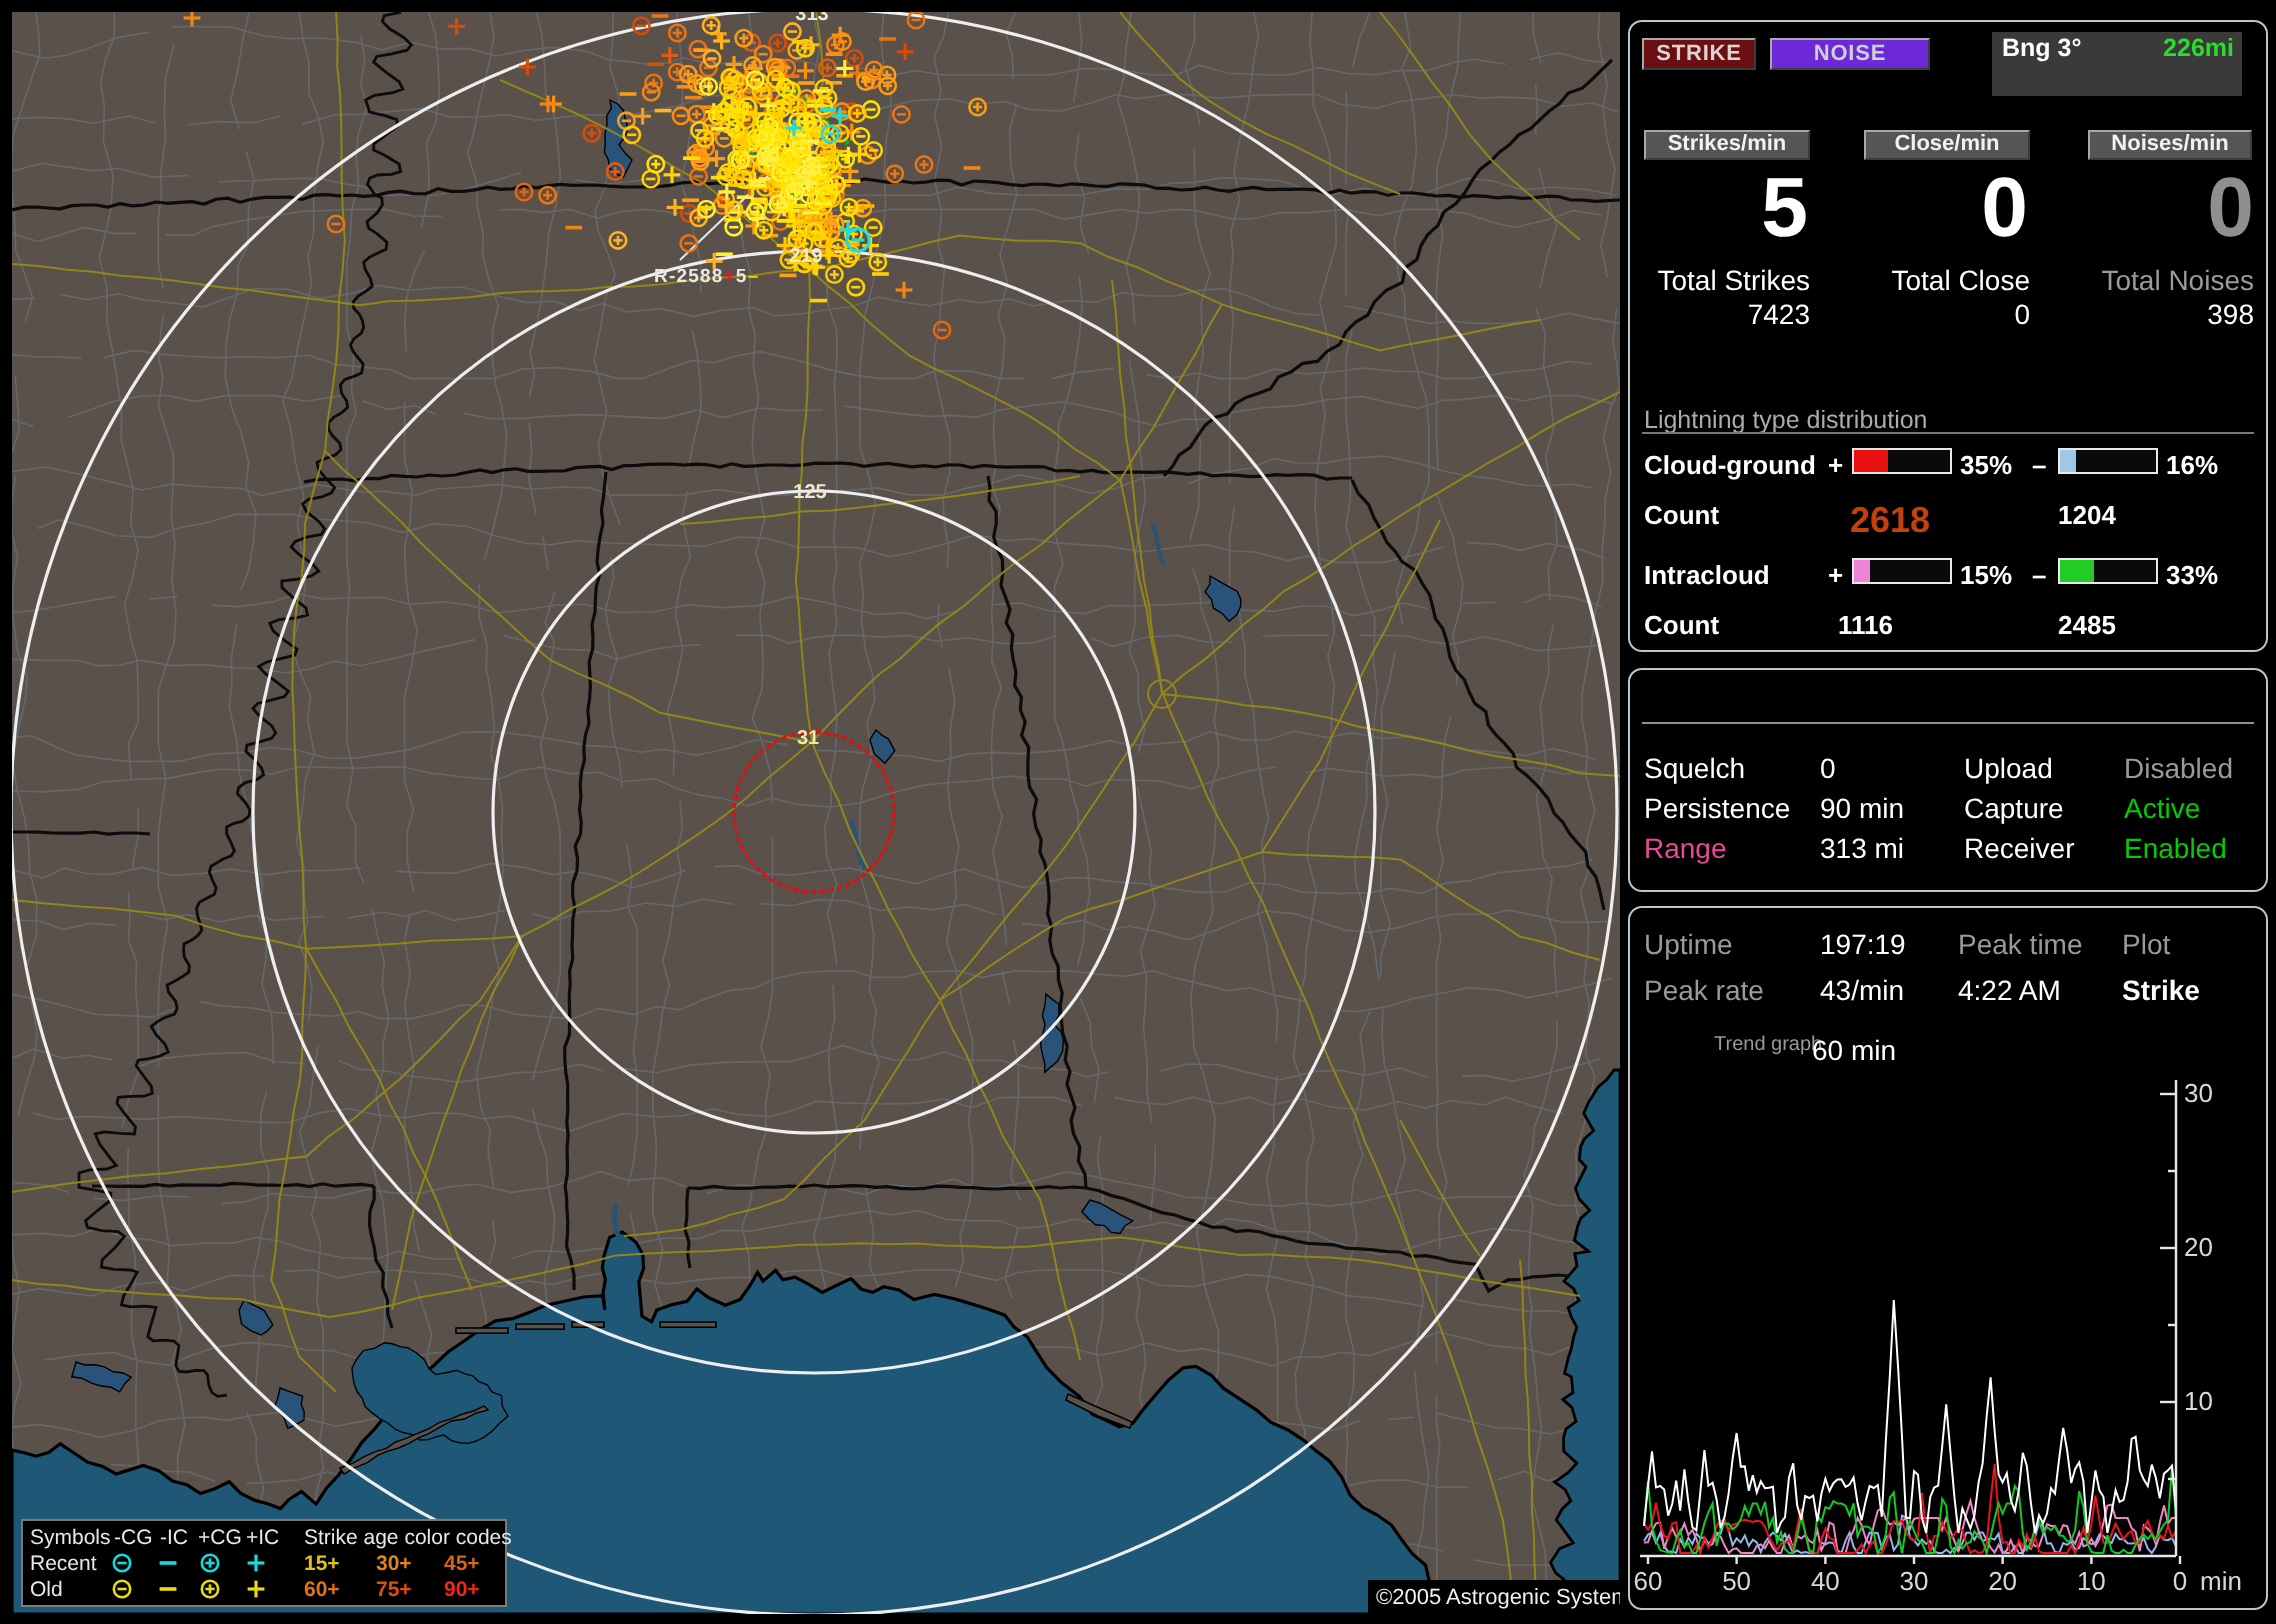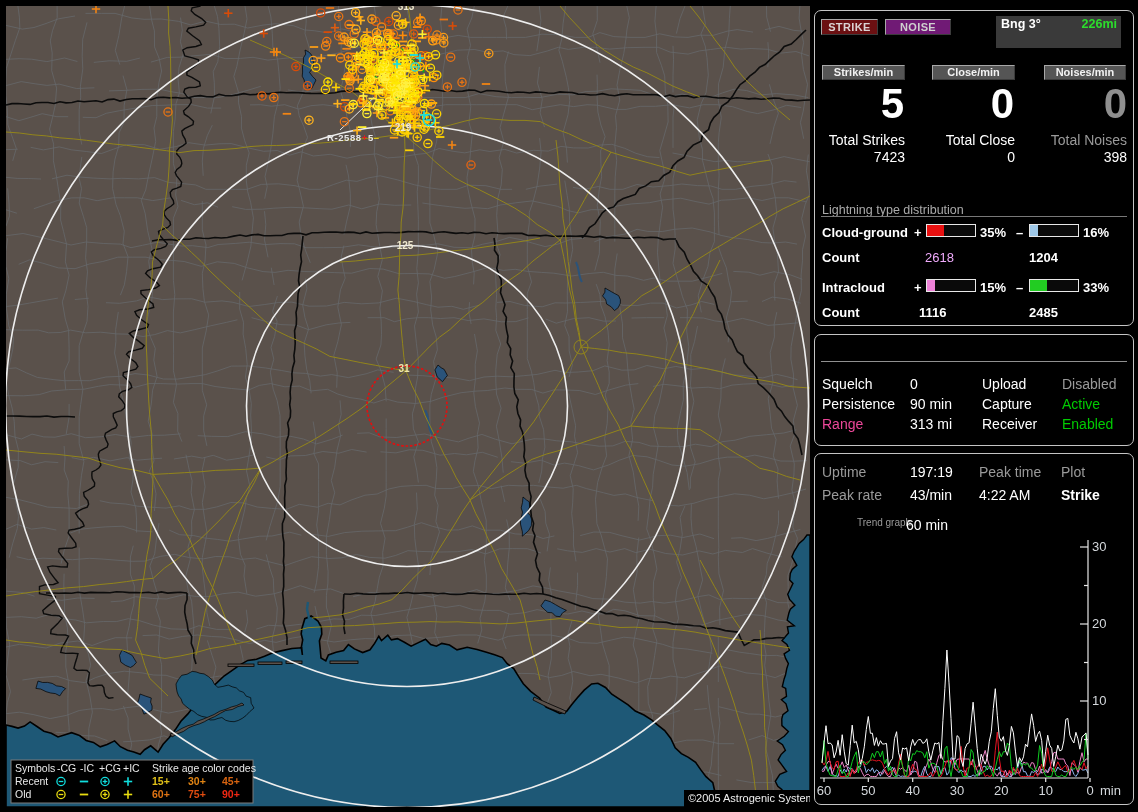--- a/index.html
+++ b/index.html
@@ -2051,21 +2051,21 @@
           <line x1="128.0" y1="790.3" x2="128.0" y2="798.7"></line>
         </g>
       </g>
       <rect x="684" y="790" width="126" height="17" fill="#000"></rect>
       <text x="688" y="802" font-family="Liberation Sans, sans-serif" font-size="11" fill="#f0f0f0">©2005 Astrogenic Systems</text>
     </g>
   </svg>
 
 <div class="panel" style="top:10px;height:316px;">
   <div class="btn3d" style="left:6px;top:8px;width:57px;height:16px;background:#6b1012;color:#dcd4d4;font-size:11px;letter-spacing:0.4px;line-height:14px;">STRIKE</div>
-  <div class="btn3d" style="left:70px;top:8px;width:66px;height:16px;background:#701a75;color:#cfcfcf;font-size:11px;letter-spacing:0.4px;line-height:14px;">NOISE</div>
+  <div class="btn3d" style="left:70px;top:8px;width:80px;height:16px;background:#6d28d9;color:#cfcfcf;font-size:11px;letter-spacing:0.4px;line-height:14px;">NOISE</div>
   <div class="abs" style="left:181px;top:5px;width:125px;height:32px;background:#3a3a3a;font-size:12.5px;font-weight:bold;line-height:17px;">
     <span style="color:#fff;margin-left:5px;">Bng 3°</span><span style="color:#2cdc2c;float:right;margin-right:4px;">226mi</span>
   </div>
   <div class="btn3d" style="left:7px;top:54px;width:83px;height:15px;background:#555;color:#f2f2f2;font-size:11px;line-height:13px;">Strikes/min</div>
   <div class="btn3d" style="left:117px;top:54px;width:83px;height:15px;background:#555;color:#f2f2f2;font-size:11px;line-height:13px;">Close/min</div>
   <div class="btn3d" style="left:229px;top:54px;width:82px;height:15px;background:#555;color:#f2f2f2;font-size:11px;line-height:13px;">Noises/min</div>
   <div class="abs" style="left:0px;top:69px;width:89px;text-align:right;font-size:42px;font-weight:bold;color:#fff;">5</div>
   <div class="abs" style="left:110px;top:69px;width:89px;text-align:right;font-size:42px;font-weight:bold;color:#fff;">0</div>
   <div class="abs" style="left:222px;top:69px;width:90px;text-align:right;font-size:42px;font-weight:bold;color:#8f8f8f;">0</div>
   <div class="abs" style="left:0px;top:121px;width:90px;text-align:right;font-size:14px;color:#fff;">Total Strikes</div>
@@ -2081,21 +2081,21 @@
   <div class="abs" style="left:111px;top:213px;width:50px;height:13px;border:1px solid #e8e8e8;background:#0a0a0a;">
       <div style="width:17px;height:11px;background:#e81010;"></div>
     </div>
   <div class="abs" style="left:165px;top:214px;font-size:13px;font-weight:bold;color:#fff;">35%</div>
   <div class="abs" style="left:201px;top:214px;font-size:13px;font-weight:bold;color:#fff;">–</div>
   <div class="abs" style="left:214px;top:213px;width:50px;height:13px;border:1px solid #e8e8e8;background:#0a0a0a;">
       <div style="width:8px;height:11px;background:#9fc8e8;"></div>
     </div>
   <div class="abs" style="left:268px;top:214px;font-size:13px;font-weight:bold;color:#fff;">16%</div>
   <div class="abs" style="left:7px;top:239px;font-size:13px;font-weight:bold;color:#fff;">Count</div>
-  <div class="abs" style="left:110px;top:239px;font-size:13px;font-weight:normal;color:#f0abfc;">2618</div>
+  <div class="abs" style="left:110px;top:239px;font-size:18px;font-weight:bold;color:#c2410c;">2618</div>
   <div class="abs" style="left:214px;top:239px;font-size:13px;font-weight:bold;color:#fff;">1204</div>
   <div class="abs" style="left:7px;top:269px;font-size:13px;font-weight:bold;color:#fff;">Intracloud</div>
   <div class="abs" style="left:99px;top:269px;font-size:13px;font-weight:bold;color:#fff;">+</div>
   <div class="abs" style="left:111px;top:268px;width:50px;height:13px;border:1px solid #e8e8e8;background:#0a0a0a;">
       <div style="width:8px;height:11px;background:#ee82d8;"></div>
     </div>
   <div class="abs" style="left:165px;top:269px;font-size:13px;font-weight:bold;color:#fff;">15%</div>
   <div class="abs" style="left:201px;top:269px;font-size:13px;font-weight:bold;color:#fff;">–</div>
   <div class="abs" style="left:214px;top:268px;width:50px;height:13px;border:1px solid #e8e8e8;background:#0a0a0a;">
       <div style="width:17px;height:11px;background:#22cc22;"></div>

